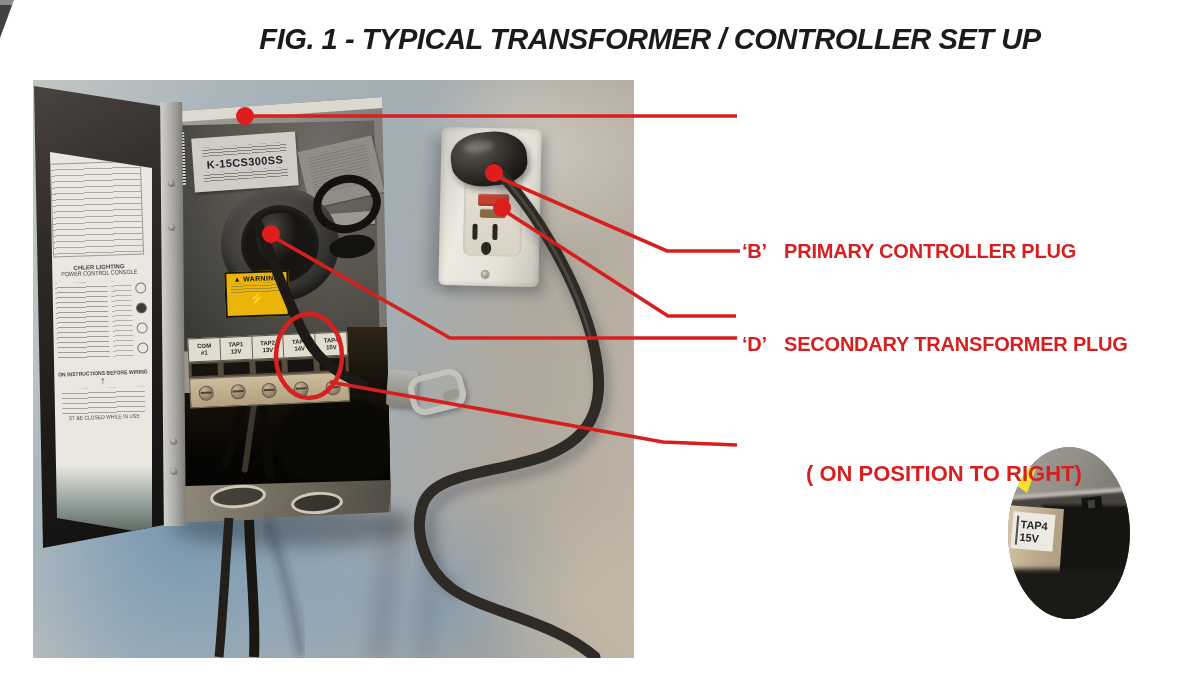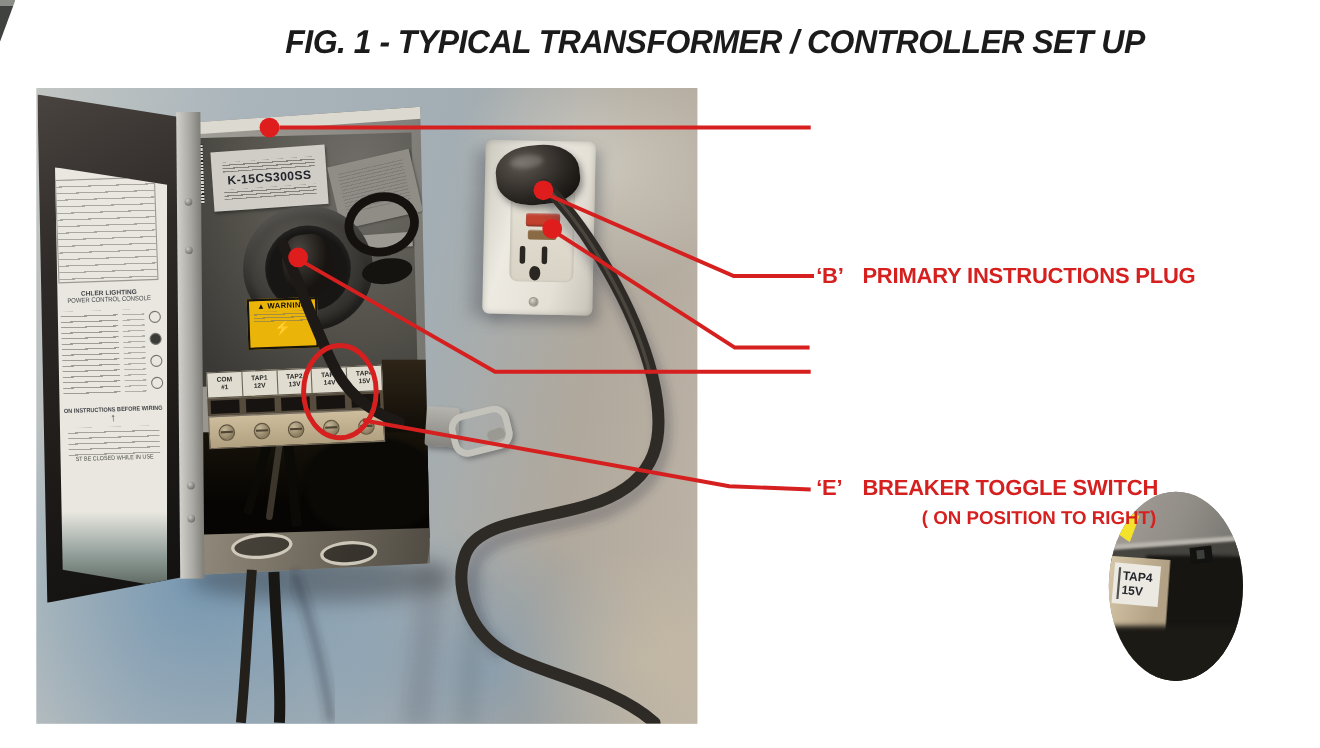--- a/index.html
+++ b/index.html
@@ -161,22 +161,22 @@
   .slot{position:absolute;width:5px;height:16px;background:#2a2723;border-radius:2px;}
   #ground-hole{left:42px;top:114px;width:10px;height:13px;background:#2a2723;
     border-radius:45% 45% 50% 50%;}
   
   #cables{left:0;top:0;z-index:6;}
   
   #ann{left:0;top:0;z-index:10;pointer-events:none;}
   .callout{position:absolute;z-index:11;color:#d61f1f;font-weight:bold;font-size:20px;
     white-space:nowrap;letter-spacing:-0.2px;}
   .callout .ltr{display:inline-block;width:42px;}
-  #callout-e-note{position:absolute;z-index:11;color:#d61f1f;font-weight:bold;font-size:17px;
-    white-space:nowrap;margin-left:32px;}
+  #callout-e-note{position:absolute;z-index:11;color:#d61f1f;font-weight:bold;font-size:22px;
+    white-space:nowrap;}
   
   #inset{left:1008px;top:447px;width:122px;height:172px;border-radius:50%;overflow:hidden;
     background:#8e8a84;z-index:9;}
   #inset-top{left:-10px;top:-10px;width:142px;height:72px;
     background:linear-gradient(115deg,#aaa299 0%,#908d87 55%,#6f6d68 100%);filter:blur(3px);}
   #inset-band-hi{left:-6px;top:44px;width:136px;height:5px;background:#b7b4ad;
     transform:rotate(-4deg);filter:blur(1px);}
   #inset-band{left:-6px;top:49px;width:136px;height:13px;background:#46443f;
     transform:rotate(-4deg);filter:blur(1px);}
   #inset-dark{left:34px;top:58px;width:100px;height:125px;background:#171512;filter:blur(1.5px);}
@@ -365,23 +365,23 @@
     </g>
     <g fill="#e01d1d" stroke="none">
       <circle cx="245" cy="116" r="9"></circle>
       <circle cx="494" cy="173" r="9"></circle>
       <circle cx="502" cy="208" r="9"></circle>
       <circle cx="271" cy="234" r="9"></circle>
     </g>
   </svg>
 
   <div class="callout" style="left:742px;top:240px">
-    <span class="ltr">‘B’</span><span>PRIMARY INSTRUCTIONS PLUG</span></div>
-  <div class="callout" style="left:742px;top:433px">
-    <span class="ltr">‘E’</span><span>BREAKER TOGGLE SWITCH</span></div>
+    <span class="ltr">‘B’</span><span>PRIMARY CONTROLLER PLUG</span></div>
+  <div class="callout" style="left:742px;top:333px">
+    <span class="ltr">‘D’</span><span>SECONDARY TRANSFORMER PLUG</span></div>
   <div id="callout-e-note" style="left:806px;top:461px">( ON POSITION TO RIGHT)</div>
 
   <div class="abs" id="inset">
     <div class="abs" id="inset-top"></div>
     <div class="abs" id="inset-band-hi"></div>
     <div class="abs" id="inset-band"></div>
     <div class="abs" id="inset-dark"></div>
     <div class="abs" id="inset-terminal"></div>
     <div class="abs" id="inset-label">
       <div>TAP4</div>

